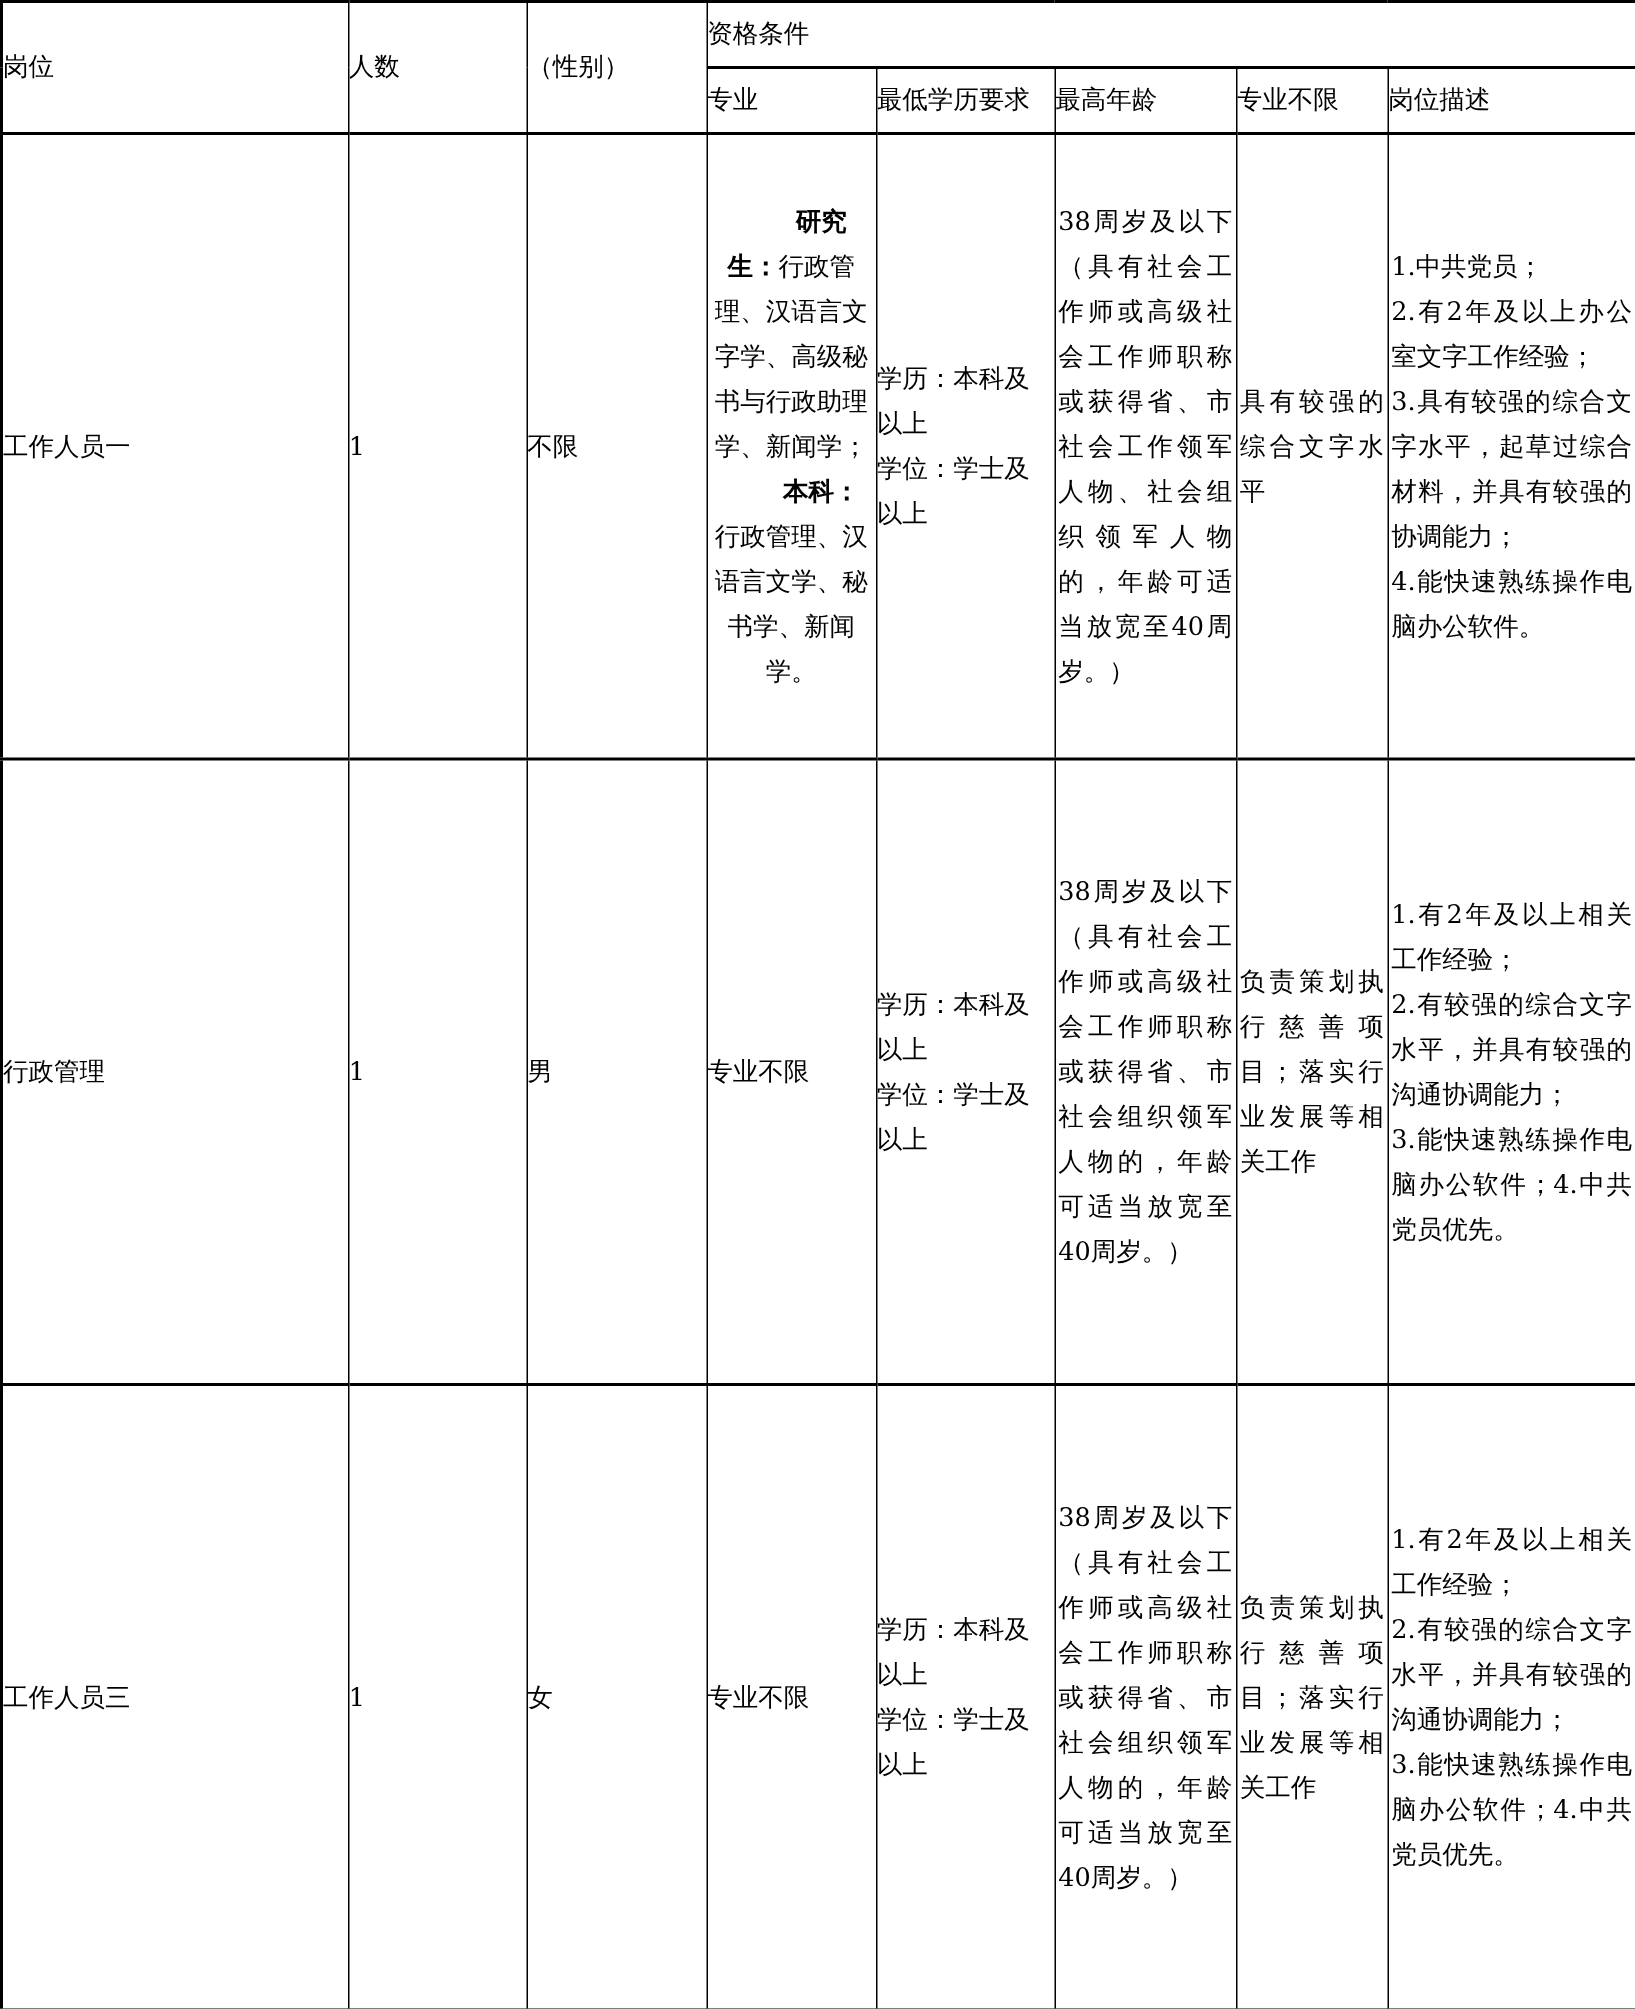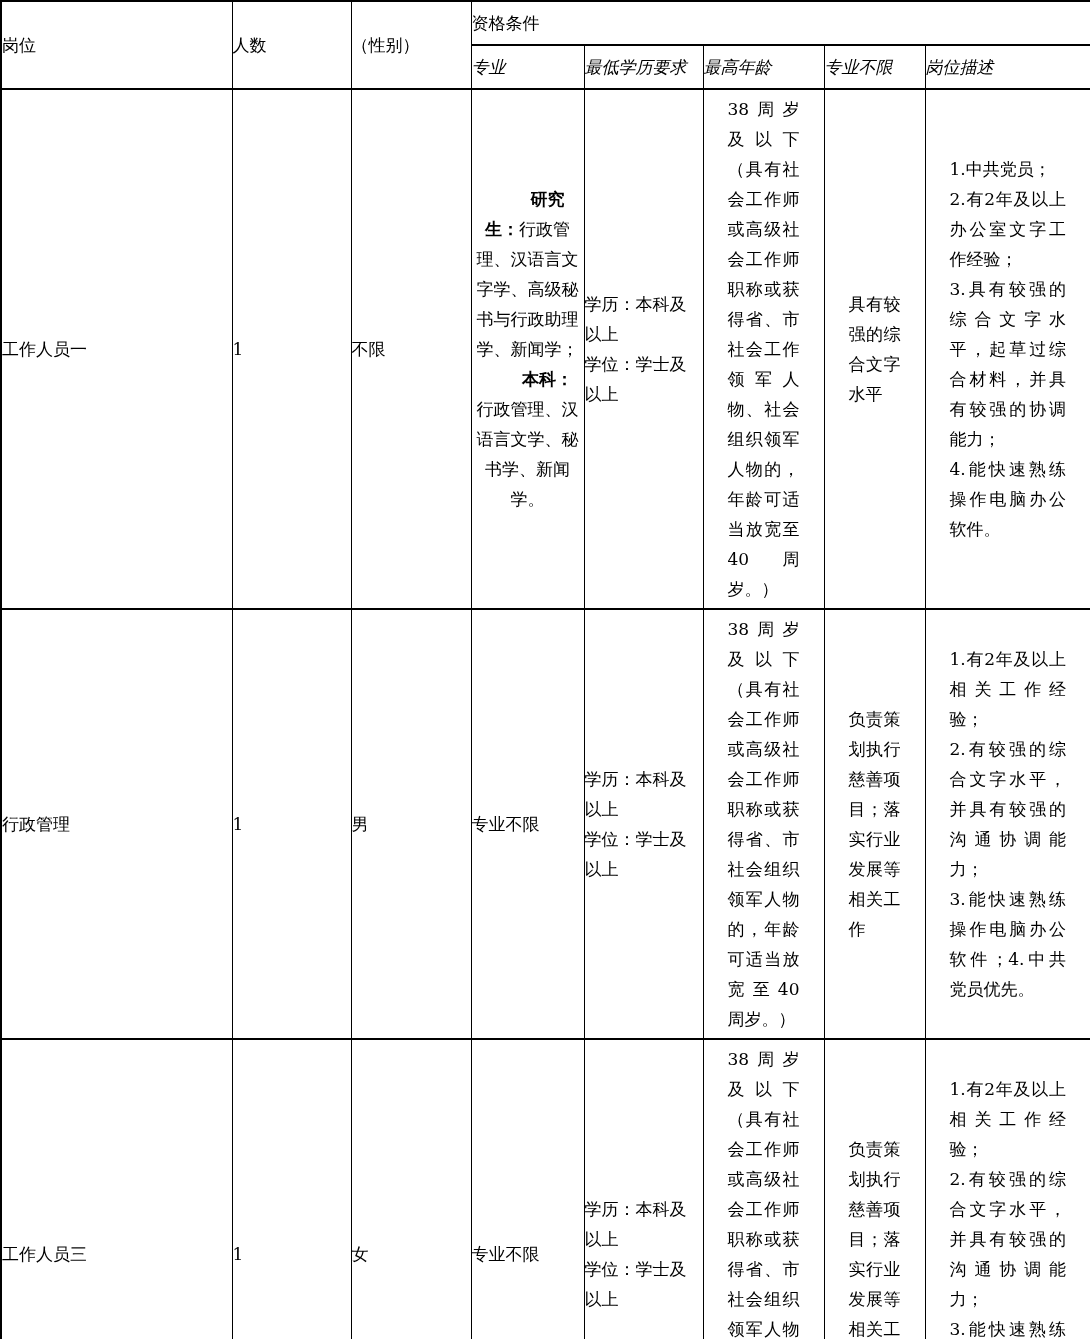--- a/index.html
+++ b/index.html
@@ -21,26 +21,26 @@
     border-top-width: 2px;
     border-bottom-width: 2px;
     font-weight: normal;
     font-size: 17px;
     line-height: 30px;
     vertical-align: middle;
     text-align: left;
     overflow: hidden;
   }
   tr.h-row1 { height: 44px; }
-  tr.h-row2 { height: 44px; font-style: italic; }
+  tr.h-row2 { height: 44px; }
   tr.data-row { height: 417px; }
   .just {
     text-align: justify;
     text-justify: inter-character;
-    padding: 4px 24px;
+    padding: 4px 2px;
   }
   .pre { white-space: pre-line; }
   .b { font-weight: bold; margin-left: 40px; }
   .cell-major-rich { text-align: center; padding: 4px 5px; }
 </style>
 </head>
 <body>
 
 <table class="recruit">
   <colgroup>

